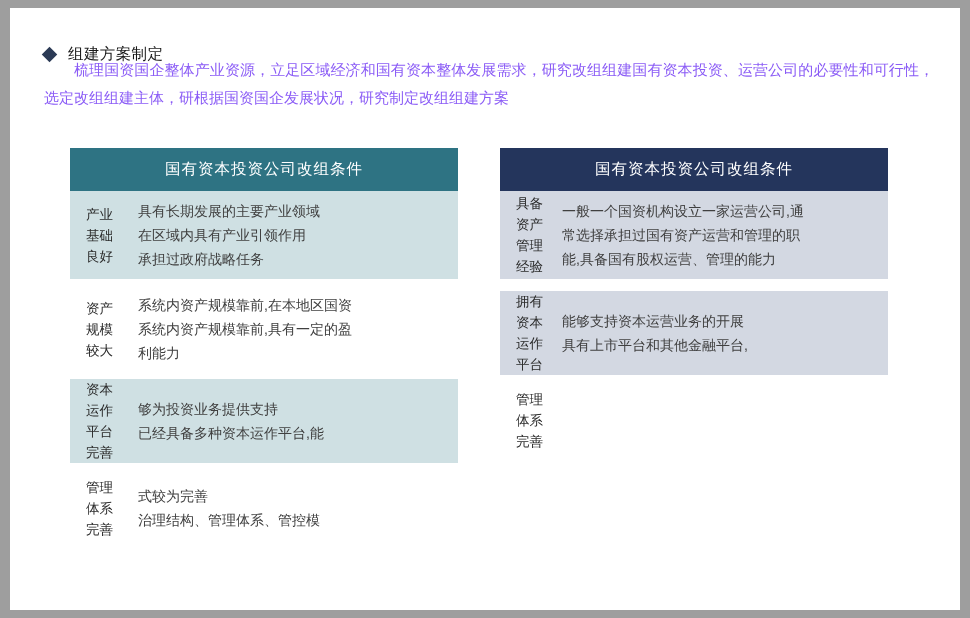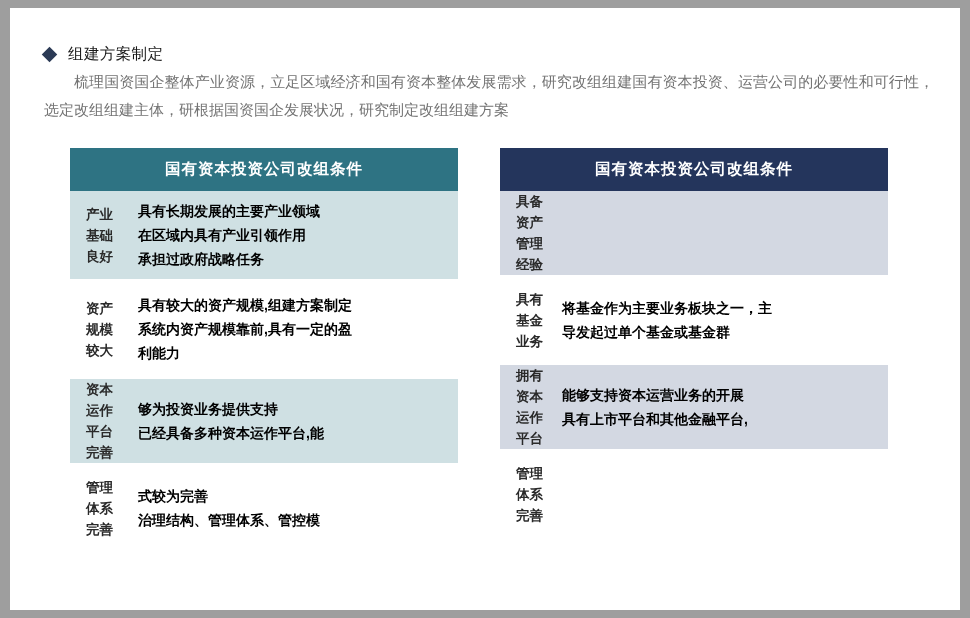--- a/index.html
+++ b/index.html
@@ -38,40 +38,39 @@
   }
   .heading-text {
     font-size: 15.5px;
     color: #1a1a1a;
     font-weight: normal;
     letter-spacing: 0.4px;
   }
   .body-para {
     position: absolute;
     left: 34px;
-    top: 60px;
+    top: 48px;
     width: 890px;
     font-size: 15px;
     line-height: 28px;
-    color: #737373;
+    color: #8b5cf6;
     text-indent: 30px;
     text-align: justify;
   }
   .tables {
     position: absolute;
     left: 0;
     top: 140px;
     width: 950px;
     height: 450px;
   }
   .table {
     position: absolute;
     top: 0;
     width: 388px;
-    font-weight: bold;
   }
   .table.left { left: 60px; }
   .table.right { left: 490px; }
 
   .table-header {
     height: 43px;
     display: flex;
     align-items: center;
     justify-content: center;
     color: #ffffff;
@@ -103,21 +102,21 @@
     color: #2a2a2a;
   }
   .row .cell-text {
     flex: 1;
     display: flex;
     align-items: center;
     padding: 8px 22px 8px 2px;
     box-sizing: border-box;
     font-size: 14px;
     line-height: 24px;
-    color: #000000;
+    color: #404040;
   }
   .table.right .row .cell-label { width: 60px; }
   .gap { height: 6px; }
 </style>
 </head>
 <body>
 
 <div class="slide">
 
   <div class="heading-row">
@@ -150,21 +149,21 @@
       <div class="gap"></div>
 
       <div class="row plain">
         <div class="cell-label">
           <span>资产</span>
           <span>规模</span>
           <span>较大</span>
         </div>
         <div class="cell-text">
           <div>
-            <div>具有较大的资产规模,组建方案制定</div>
+            <div>系统内资产规模靠前,在本地区国资</div>
             <div>系统内资产规模靠前,具有一定的盈</div>
             <div>利能力</div>
           </div>
         </div>
       </div>
 
       <div class="gap"></div>
 
       <div class="row shaded-teal">
         <div class="cell-label">
@@ -201,37 +200,31 @@
     <div class="table right">
       <div class="table-header">国有资本投资公司改组条件</div>
 
       <div class="row shaded-navy">
         <div class="cell-label">
           <span>具备</span>
           <span>资产</span>
           <span>管理</span>
           <span>经验</span>
         </div>
-      </div>
-
-      <div class="gap"></div>
-
-      <div class="row plain">
-        <div class="cell-label">
-          <span>具有</span>
-          <span>基金</span>
-          <span>业务</span>
-        </div>
-        <div class="cell-text">
-          <div>
-            <div>将基金作为主要业务板块之一，主</div>
-            <div>导发起过单个基金或基金群</div>
-          </div>
-        </div>
-      </div>
+        <div class="cell-text">
+          <div>
+            <div>一般一个国资机构设立一家运营公司,通</div>
+            <div>常选择承担过国有资产运营和管理的职</div>
+            <div>能,具备国有股权运营、管理的能力</div>
+          </div>
+        </div>
+      </div>
+
+      <div class="gap"></div>
+
 
       <div class="gap"></div>
 
       <div class="row shaded-navy">
         <div class="cell-label">
           <span>拥有</span>
           <span>资本</span>
           <span>运作</span>
           <span>平台</span>
         </div>

